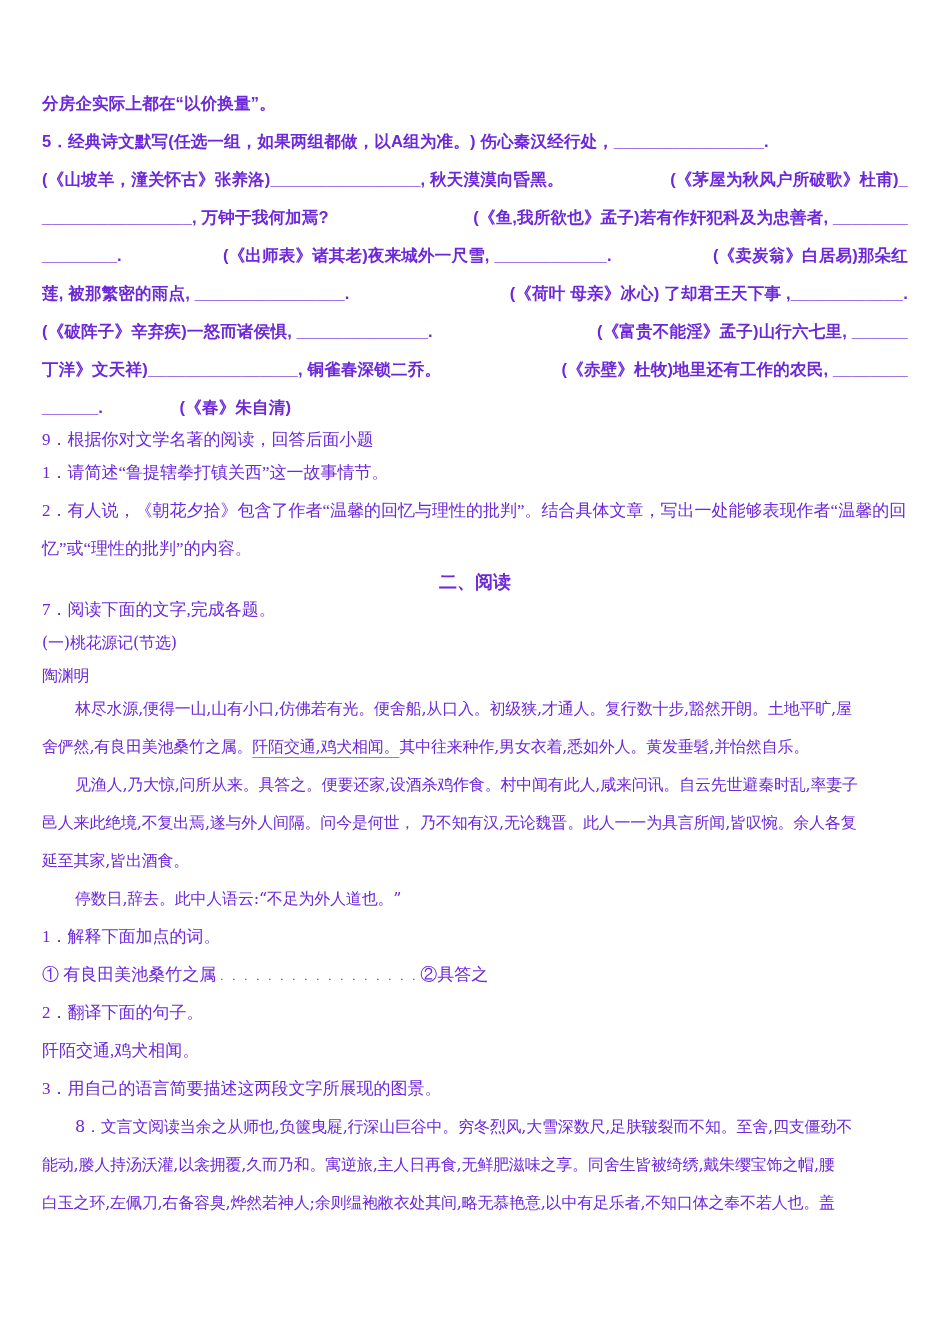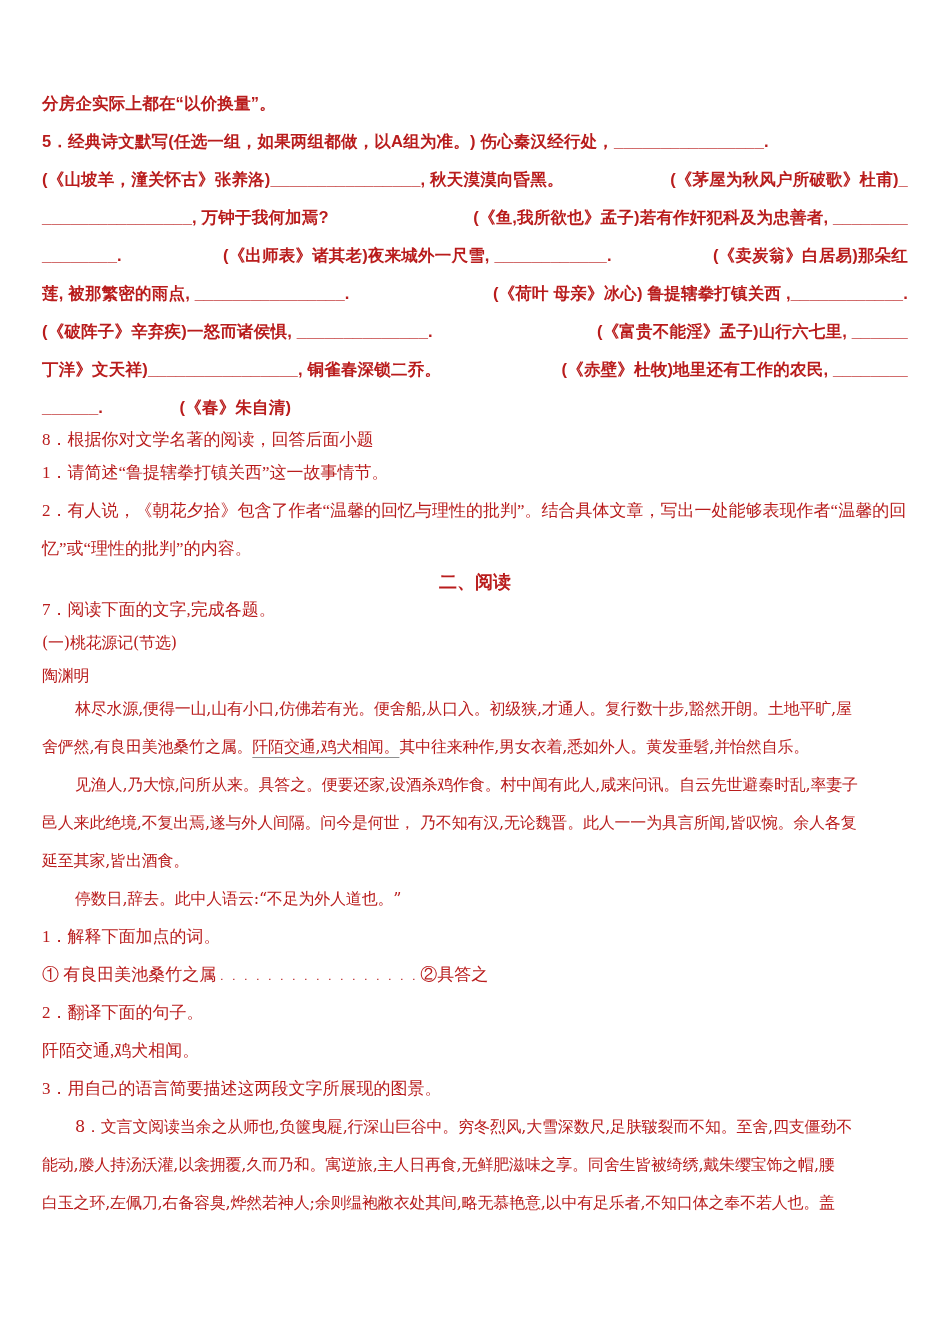--- a/index.html
+++ b/index.html
@@ -3,21 +3,21 @@
 <meta charset="utf-8">
 <style>
   html,body{margin:0;padding:0;}
   body{
     width:950px;height:1344px;background:#ffffff;
     font-family:"Liberation Serif",serif;
   }
   .page{
     box-sizing:border-box;width:950px;height:1344px;
     padding:84px 42px 0 42px;overflow:hidden;
-    background:#ffffff;color:#b91c1c;
+    background:#ffffff;color:#6d28d9;
   }
   .line{white-space:pre;height:38px;line-height:38px;}
   .line span{white-space:pre;}
   .line.justify{display:flex;justify-content:space-between;align-items:baseline;text-align:right;}
   .line.tight{height:28px;line-height:28px;}
   .line.indent{padding-left:33px;}
   .hei{font-family:"Liberation Sans",sans-serif;font-weight:700;font-size:16.5px;letter-spacing:0.2px;}
   .song{font-family:"Liberation Serif",serif;font-weight:400;font-size:17px;}
   .songb{font-family:"Liberation Serif",serif;font-weight:700;font-size:18px;text-align:center;}
   .kai{font-family:"DejaVu Serif",serif;font-weight:400;font-size:16px;letter-spacing:-0.2px;}
@@ -26,25 +26,25 @@
 </style>
 </head>
 <body>
 
 <div class="page">
     <div class="line hei"><span>分房企实际上都在“以价换量”。</span></div>
     <div class="line hei"><span>5．经典诗文默写(任选一组，如果两组都做，以A组为准。) 伤心秦汉经行处，________________.</span></div>
     <div class="line hei justify"><span>(《山坡羊，潼关怀古》张养洛)________________, 秋天漠漠向昏黑。</span><span>(《茅屋为秋风户所破歌》杜甫)_</span></div>
     <div class="line hei justify"><span>________________, 万钟于我何加焉?</span><span>(《鱼,我所欲也》孟子)若有作奸犯科及为忠善者, ________</span></div>
     <div class="line hei justify"><span>________.</span><span>(《出师表》诸其老)夜来城外一尺雪, ____________.</span><span>(《卖炭翁》白居易)那朵红</span></div>
-    <div class="line hei justify"><span>莲, 被那繁密的雨点, ________________.</span><span>(《荷叶 母亲》冰心) 鲁提辖拳打镇关西 ,____________.</span></div>
+    <div class="line hei justify"><span>莲, 被那繁密的雨点, ________________.</span><span>(《荷叶 母亲》冰心) 了却君王天下事 ,____________.</span></div>
     <div class="line hei justify"><span>(《破阵子》辛弃疾)一怒而诸侯惧, ______________.</span><span>(《富贵不能淫》孟子)山行六七里, ______</span></div>
     <div class="line hei justify"><span>丁洋》文天祥)________________, 铜雀春深锁二乔。</span><span>(《赤壁》杜牧)地里还有工作的农民, ________</span></div>
     <div class="line hei"><span>______.                (《春》朱自清)</span></div>
-    <div class="line song tight"><span>8．根据你对文学名著的阅读，回答后面小题</span></div>
+    <div class="line song tight"><span>9．根据你对文学名著的阅读，回答后面小题</span></div>
     <div class="line song"><span>1．请简述“鲁提辖拳打镇关西”这一故事情节。</span></div>
     <div class="line song"><span>2．有人说，《朝花夕拾》包含了作者“温馨的回忆与理性的批判”。结合具体文章，写出一处能够表现作者“温馨的回</span></div>
     <div class="line song"><span>忆”或“理性的批判”的内容。</span></div>
     <div class="line songb tight"><span>二、阅读</span></div>
     <div class="line song tight"><span>7．阅读下面的文字,完成各题。</span></div>
     <div class="line kai"><span>(一)桃花源记(节选)</span></div>
     <div class="line kai tight"><span>陶渊明</span></div>
     <div class="line kai indent"><span>林尽水源,便得一山,山有小口,仿佛若有光。便舍船,从口入。初级狭,才通人。复行数十步,豁然开朗。土地平旷,屋</span></div>
     <div class="line kai"><span>舍俨然,有良田美池桑竹之属。</span><span class="u">阡陌交通,鸡犬相闻。</span><span>其中往来种作,男女衣着,悉如外人。黄发垂髫,并怡然自乐。</span></div>
     <div class="line kai indent"><span>见渔人,乃大惊,问所从来。具答之。便要还家,设酒杀鸡作食。村中闻有此人,咸来问讯。自云先世避秦时乱,率妻子</span></div>

